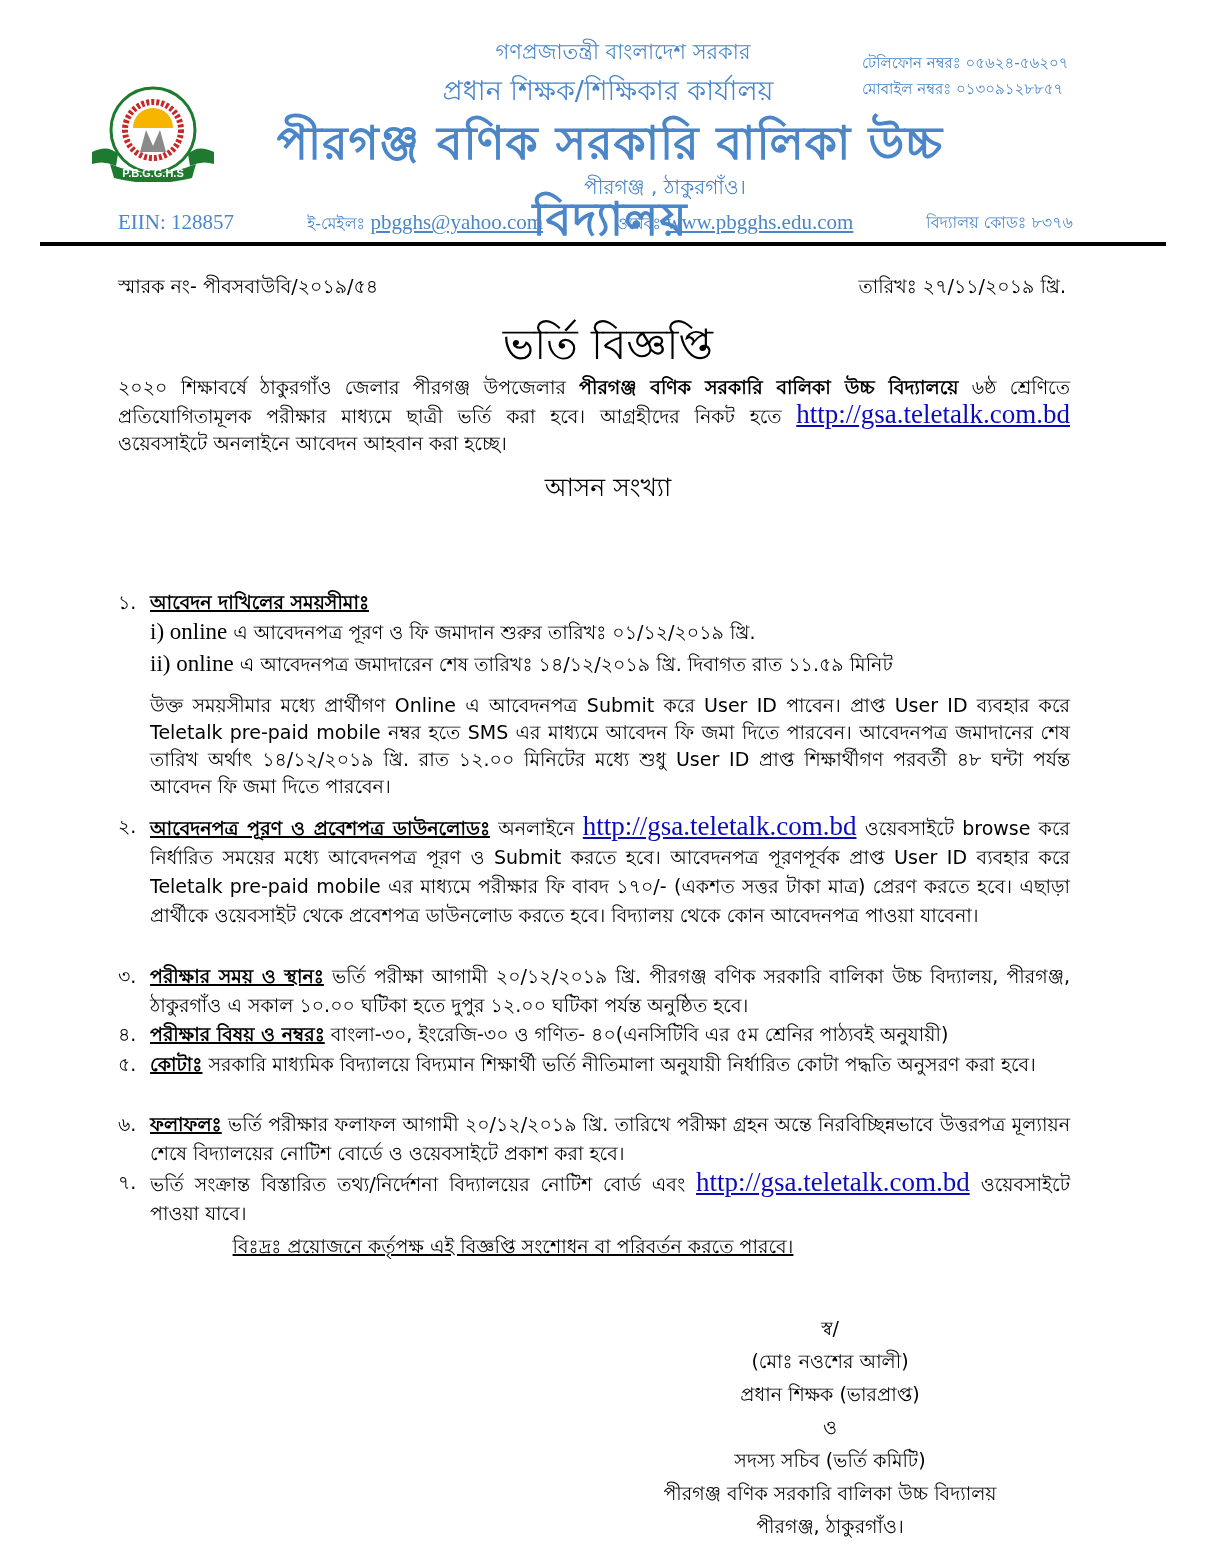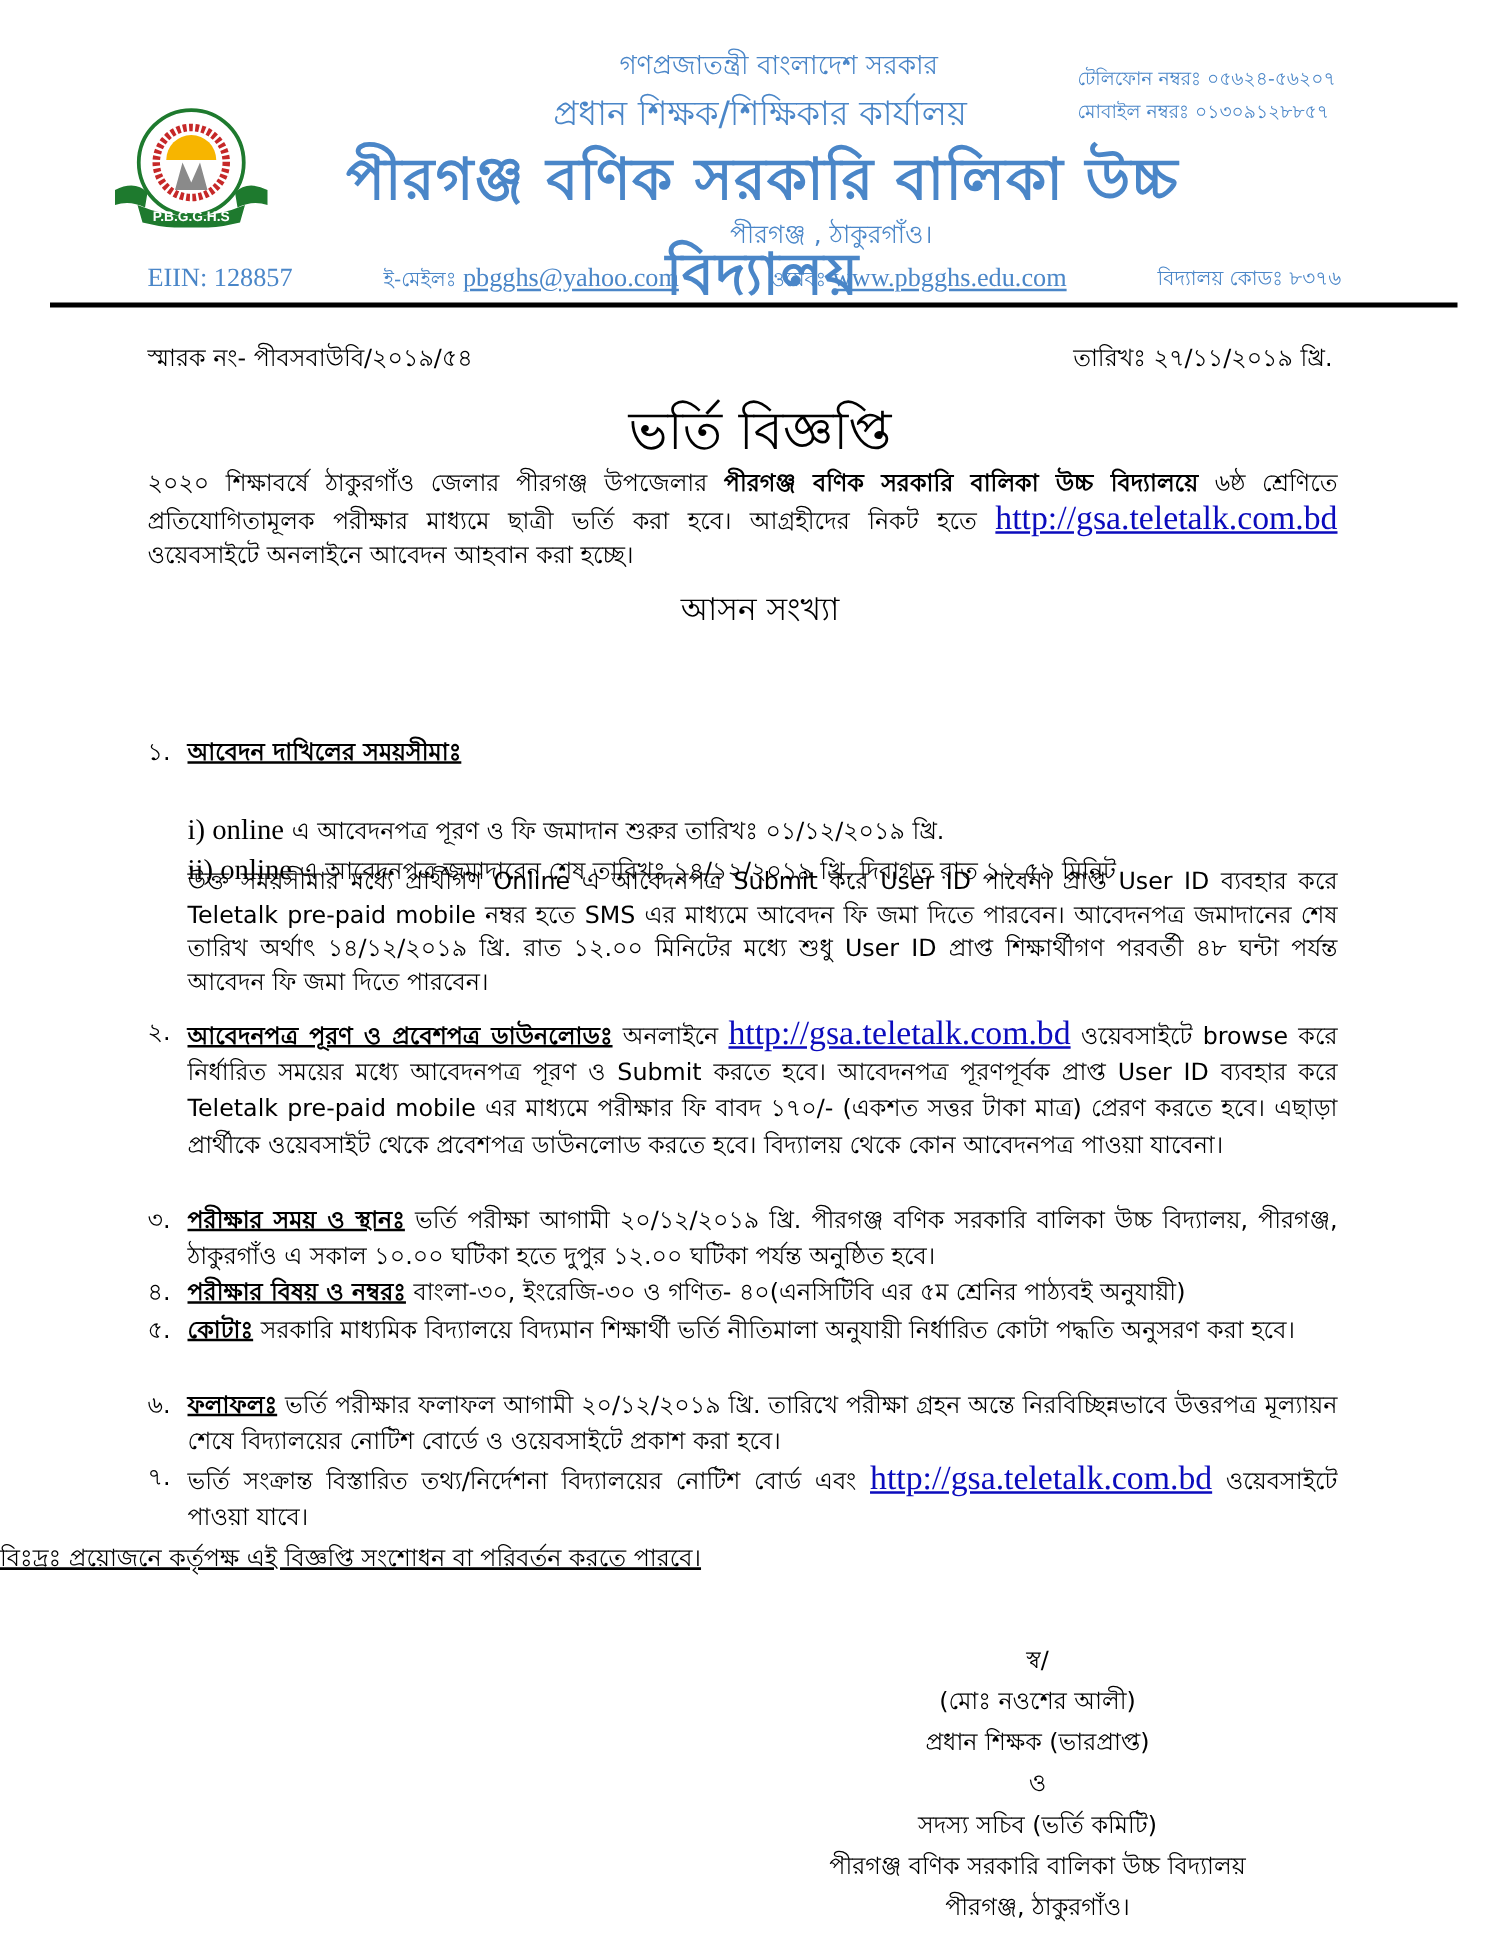--- a/index.html
+++ b/index.html
@@ -23,23 +23,23 @@
   .title { left: 0; width: 1206px; text-align: center; top: 312px; font-size: 42px; font-family: "DejaVu Sans", sans-serif; padding-left: 10px; box-sizing:border-box;}
   .para { left: 118px; width: 952px; font-size: 19px; line-height: 27px; text-align: justify; font-family: "DejaVu Sans", sans-serif; }
   .link { color: #0b0bbd; text-decoration: underline; font-family: "Liberation Serif", serif; font-size: 27px; }
   .seat-title { left: 0; width: 1206px; text-align: center; top: 468px; font-size: 25px; font-family: "DejaVu Sans", sans-serif; padding-left: 10px; box-sizing:border-box;}
   table.seats { position: absolute; left: 210px; top: 504px; width: 767px; border-collapse: collapse; font-family: "DejaVu Sans", sans-serif; font-size: 17px; }
   table.seats td { border: 1.5px solid #000; height: 31px; text-align: center; width: 33.3%; padding: 0; }
   .item { left: 118px; width: 952px; font-size: 19px; line-height: 29px; text-align: justify; font-family: "DejaVu Sans", sans-serif; }
   .item .num { position: absolute; left: 0; top: 0; }
   .item .body { margin-left: 32px; display: block; }
   .item .head { text-decoration: underline; text-decoration-thickness: 2px; font-weight: bold; }
-  .sub { left: 150px; font-size: 19px; font-family: "DejaVu Sans", sans-serif; margin-top: 32px; }
+  .sub { left: 150px; font-size: 19px; font-family: "DejaVu Sans", sans-serif; }
   .sub .en { font-family: "Liberation Serif", serif; font-size: 23px; }
-  .note { left: 0; width: 1026px; text-align: left; top: 1232px; font-size: 19px; font-family: "DejaVu Sans", sans-serif; text-decoration: underline; }
+  .note { left: 0; width: 1026px; text-align: center; top: 1232px; font-size: 19px; font-family: "DejaVu Sans", sans-serif; }
   .note span { text-decoration: underline; text-decoration-thickness: 2px; padding-left: 0px;}
   .sig { left: 620px; width: 420px; text-align: center; font-size: 19px; line-height: 33px; top: 1268px; font-family: "DejaVu Sans", sans-serif; margin-top: 44px; }
   .sig div { white-space: nowrap; }
 </style>
 </head>
 <body>
 
 <div class="abs logo">
   <svg width="130" height="100" viewBox="0 0 130 100">
     <path d="M4 70 Q20 62 30 72 L28 84 Q16 78 4 82 Z" fill="#1e7a2e"></path>

